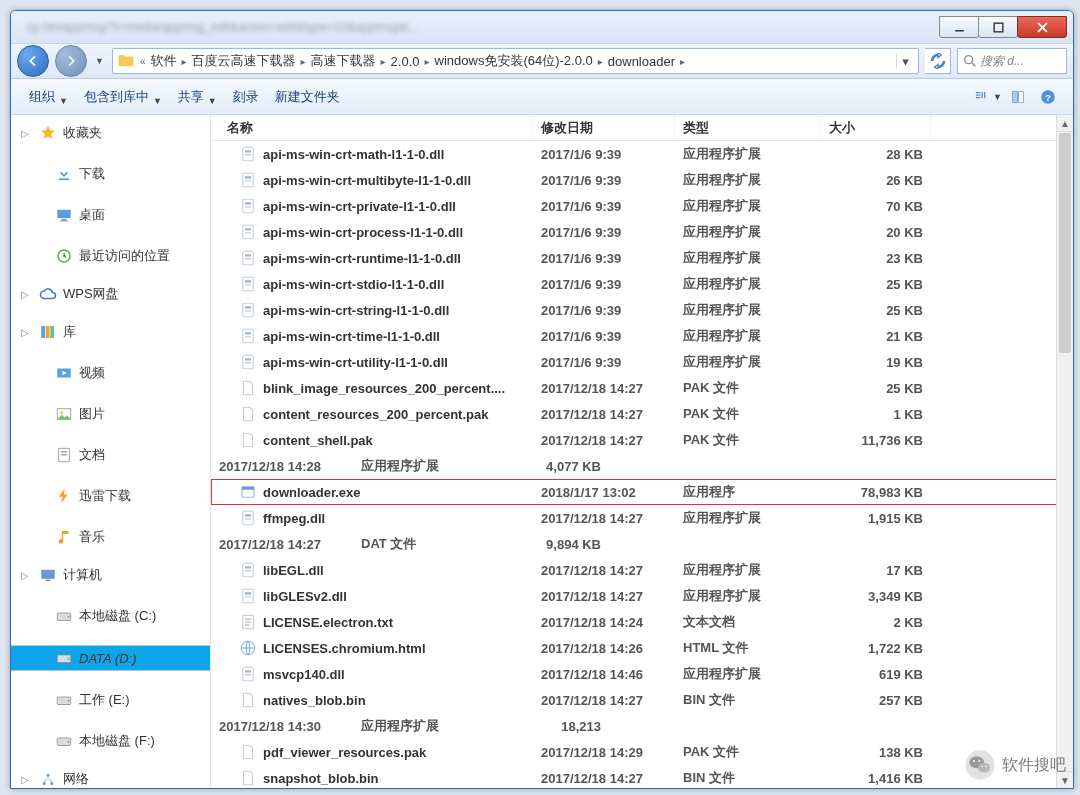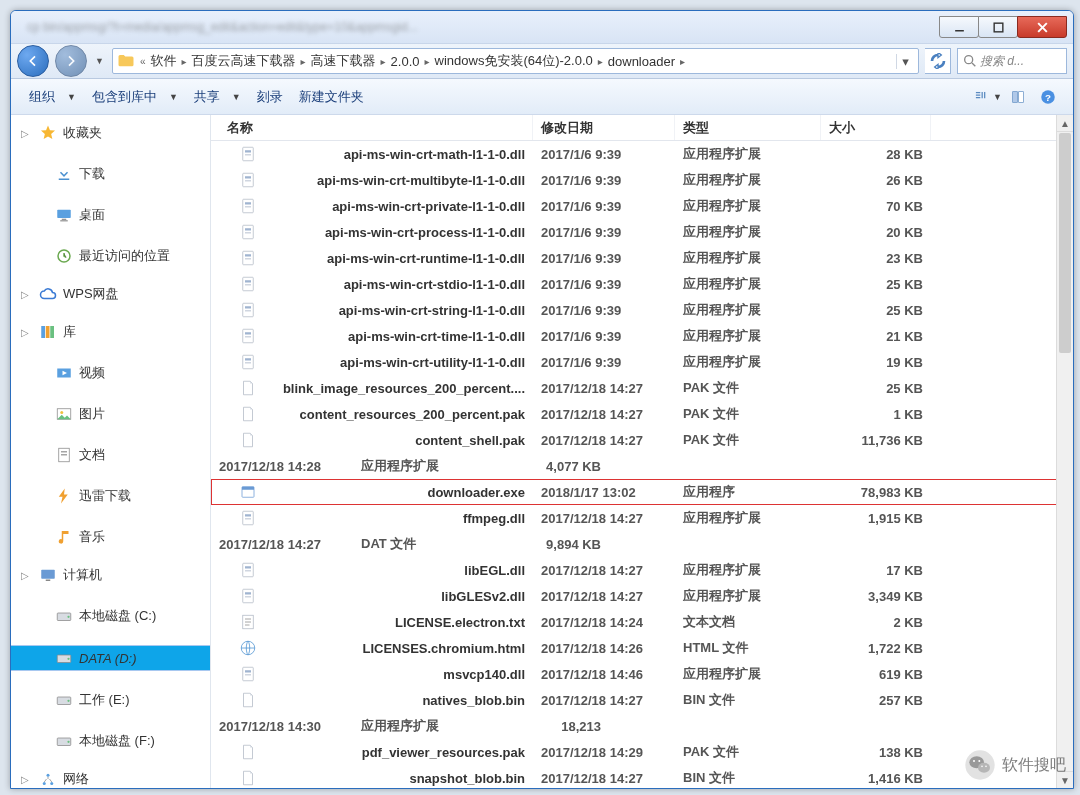--- a/index.html
+++ b/index.html
@@ -19,21 +19,21 @@
 .addrbox { flex:1; height:26px; background:#fff; border:1px solid #9db8dc; border-radius:2px; display:flex; align-items:center; padding:0 4px; font-size:13px; color:#333; overflow:hidden;}
 .addrbox .foldericon{width:18px;height:18px;margin-right:4px;}
 .crumb { display:flex; align-items:center; white-space:nowrap;}
 .crumb span { padding:0 4px; cursor:pointer;}
 .crumb .sep{color:#666;font-size:10px;padding:0 1px;}
 .dropdown-arrow{width:18px;text-align:center;color:#555;border-left:1px solid #d0d8e4;margin-left:auto;}
 .refreshbtn{width:26px;height:26px;border:1px solid #9db8dc;border-left:none;background:#fff;display:flex;align-items:center;justify-content:center;}
 .searchbox { width:110px; height:26px; background:#fff; border:1px solid #9db8dc; display:flex; align-items:center; padding:0 4px; font-size:12px; color:#888; font-style:italic;}
 .searchbox .sicon{width:16px;height:16px;margin-right:2px;}
 .toolbar { height:36px; background:linear-gradient(#f5f9fe,#e2ecf8); border-bottom:1px solid #cdd9eb; display:flex; align-items:center; padding:0 10px; font-size:13px; color:#1a3e7a;}
-.toolbar .titem { padding:4px 8px; display:flex; align-items:center; cursor:pointer; border-radius:2px;gap:8px;}
+.toolbar .titem { padding:4px 8px; display:flex; align-items:flex-end; cursor:pointer; border-radius:2px;}
 .toolbar .arrd{font-size:9px;margin-left:4px;color:#444;}
 .toolbar .spacer{flex:1;}
 .toolbar .iconbtn{width:30px;height:26px;display:flex;align-items:center;justify-content:center;border:1px solid transparent;border-radius:2px;cursor:pointer;}
 .body { flex:1; display:flex; overflow:hidden; background:#fff;}
 .navpane { width:200px; border-right:1px solid #e0e6ee; overflow-y:auto; padding:6px 0; font-size:13px;}
 .navgroup{margin-bottom:14px;}
 .navhead { display:flex; align-items:center; padding:3px 8px 3px 28px; color:#333; font-size:13px; position:relative;}
 .navhead .expand{position:absolute;left:10px;width:11px;height:11px;color:#888;font-size:10px;}
 .navitem { display:flex; align-items:center; padding:3px 8px 3px 44px; color:#333; cursor:pointer;margin-top:17px;}
 .navitem.selected{background:#0ea5e9;border:1px solid #a8c8f0;border-left:none;border-right:none;font-style:italic;}
@@ -41,21 +41,21 @@
 .filepane { flex:1; overflow:auto; position:relative;font-weight:bold;}
 .colheaders { display:flex; height:26px; border-bottom:1px solid #e2e6ed; font-size:13px; color:#333; background:#fff; position:sticky; top:0;}
 .colheaders .col { padding:4px 8px; border-right:1px solid #f0f2f6; display:flex; align-items:center;}
 .col.cname{width:322px;padding-left:16px;}
 .col.cdate{width:142px;}
 .col.ctype{width:146px;}
 .col.csize{width:110px;text-align:right;justify-content:flex-start;}
 .filerow { display:flex; height:26px; align-items:center; font-size:13px; color:#333;}
 .filerow.highlighted{outline:1px solid #d33; outline-offset:-1px;}
 .filerow .cell{padding:2px 8px;white-space:nowrap;overflow:hidden;text-overflow:ellipsis;}
-.filerow .cname{width:322px;display:flex;align-items:center;padding-left:28px;justify-content:space-between;}
+.filerow .cname{width:322px;display:flex;align-items:center;padding-left:28px;}
 .filerow .cdate{width:142px;color:#555;}
 .filerow .ctype{width:146px;color:#555;}
 .filerow .csize{width:110px;text-align:right;color:#555;}
 .ficon{width:18px;height:18px;margin-right:6px;flex-shrink:0;}
 .scrollbar{position:absolute;right:0;top:0;bottom:0;width:17px;background:#f0f0f0;border-left:1px solid #dcdcdc;}
 .scrollthumb{position:absolute;left:2px;right:2px;top:18px;height:220px;background:#cdcdcd;border-radius:2px;}
 .scrollarrow{position:absolute;left:0;right:0;height:17px;display:flex;align-items:center;justify-content:center;color:#666;font-size:10px;}
 .scrollarrow.up{top:0;border-bottom:1px solid #dcdcdc;}
 .scrollarrow.down{bottom:0;border-top:1px solid #dcdcdc;}
 .watermark{position:absolute;right:14px;bottom:14px;display:flex;align-items:center;gap:6px;font-size:16px;color:#666;opacity:.85;}

